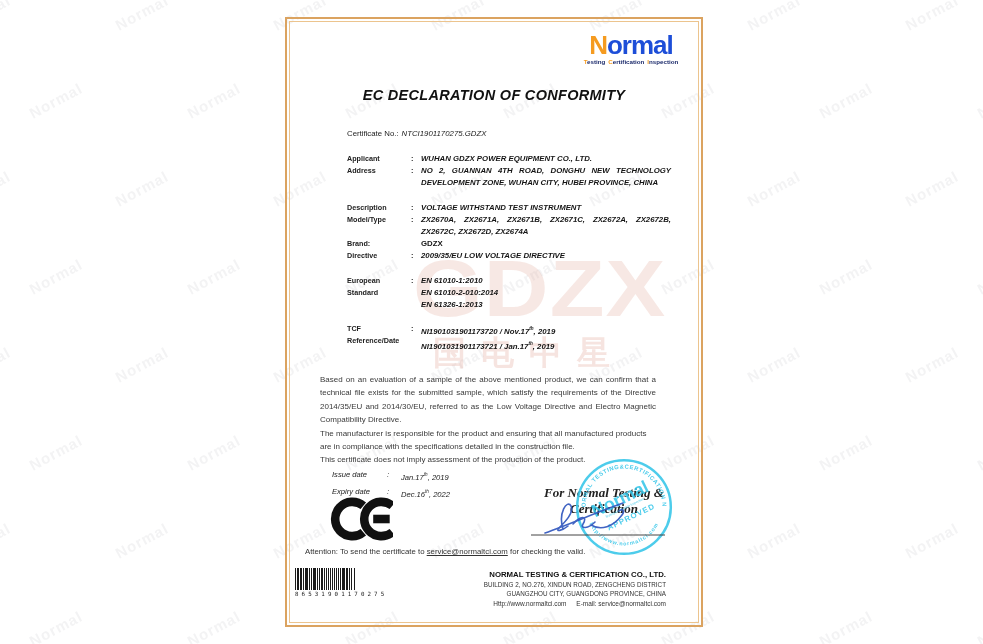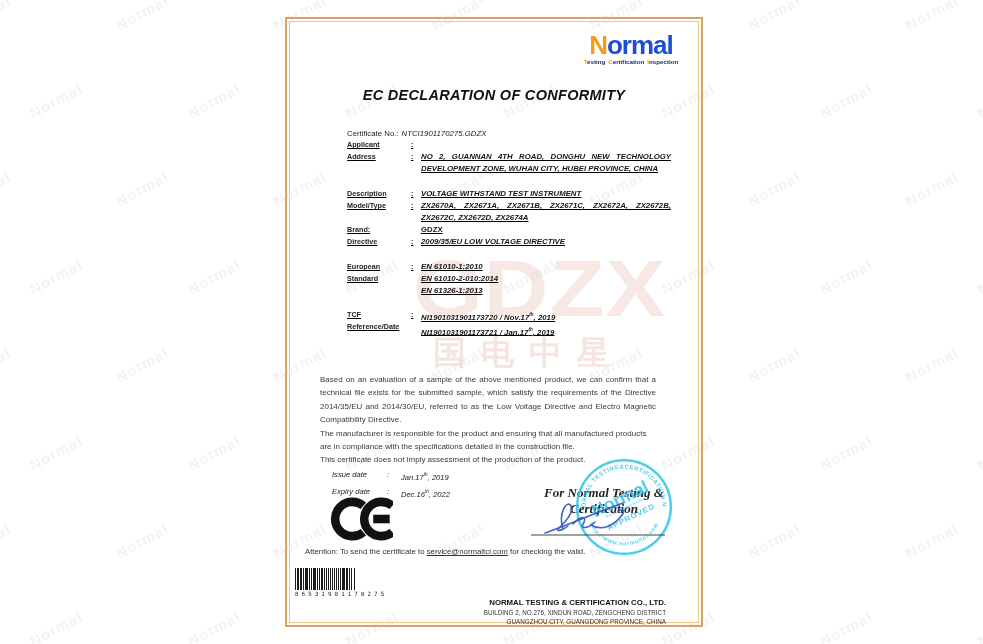--- a/index.html
+++ b/index.html
@@ -32,21 +32,21 @@
   .logo-tagline{margin-top:0px;font-size:6.2px;font-weight:bold;color:#1b2a6b;
                 display:flex;justify-content:center;gap:3px;white-space:nowrap;}
   .tag-i{color:#f59b20;}
 
   .title{position:absolute;left:0;top:68px;width:100%;text-align:center;z-index:2;
          font-size:14.5px;font-weight:bold;font-style:italic;color:#111;letter-spacing:.3px;}
 
   .certno{position:absolute;left:60px;top:110px;font-size:7.8px;color:#222;z-index:2;}
   .certno .val{font-style:italic;margin-left:3px;}
 
-  .fields{position:absolute;left:60px;top:120px;width:324px;z-index:2;text-decoration:underline;}
+  .fields{position:absolute;left:60px;top:134px;width:324px;z-index:2;}
   .frow{display:flex;align-items:flex-start;line-height:12px;}
   .flabel{width:64px;flex:none;font-weight:bold;font-size:7.2px;color:#222;}
   .fsep{width:10px;flex:none;font-weight:bold;font-size:7.4px;color:#222;}
   .fval{flex:1;font-weight:bold;font-style:italic;font-size:7.8px;color:#141414;text-align:justify;}
   .fval.noital{font-style:normal;text-align:left;}
   .mb13{margin-bottom:13px;} .mb12{margin-bottom:12px;}
   sup{font-size:4.6px;}
 
   .body-text{position:absolute;left:33px;top:354px;width:336px;z-index:2;
              font-size:8px;line-height:13.4px;color:#3a3a3a;}
@@ -69,21 +69,21 @@
   .attention{position:absolute;left:18px;top:528px;z-index:2;font-size:7.8px;color:#333;}
   .attention .email{text-decoration:underline;}
 
   .barcode{position:absolute;left:8px;top:549px;width:99px;z-index:2;}
   .bars{display:flex;height:22px;align-items:stretch;}
   .bars i{display:block;height:100%;flex:none;}
   .bdigits{font-family:"DejaVu Sans Mono", monospace;font-size:5.8px;letter-spacing:3.1px;
            color:#222;margin-top:1px;white-space:nowrap;}
 
   .footer{position:absolute;right:35px;top:550px;z-index:2;text-align:right;color:#333;}
-  .f-company{font-size:7.8px;font-weight:bold;line-height:11px;color:#111;margin-top:28px;}
+  .f-company{font-size:7.8px;font-weight:bold;line-height:11px;color:#111;}
   .f-line{font-size:6.3px;line-height:9.4px;}
   .f-last{font-size:6.5px;line-height:10px;}
   .f-last span{margin-left:8px;}
 </style>
 </head>
 <body>
 
 <div id="canvas">
 
   <div id="wm-tiles">
@@ -162,20 +162,21 @@
     <div class="title">EC DECLARATION OF CONFORMITY</div>
 
     <div class="certno">
       <span>Certificate No.:</span><span class="val">NTCI1901170275.GDZX</span>
     </div>
 
     <div class="fields">
       <div class="frow">
         <span class="flabel">Applicant</span>
         <span class="fsep">:</span>
+        <span class="fval">WUHAN GDZX POWER EQUIPMENT CO., LTD.</span>
       </div>
       <div class="frow mb13">
         <span class="flabel">Address</span>
         <span class="fsep">:</span>
         <span class="fval">NO 2, GUANNAN 4TH ROAD, DONGHU NEW TECHNOLOGY DEVELOPMENT ZONE, WUHAN CITY, HUBEI PROVINCE, CHINA</span>
       </div>
       <div class="frow">
         <span class="flabel">Description</span>
         <span class="fsep">:</span>
         <span class="fval">VOLTAGE WITHSTAND TEST INSTRUMENT</span>

